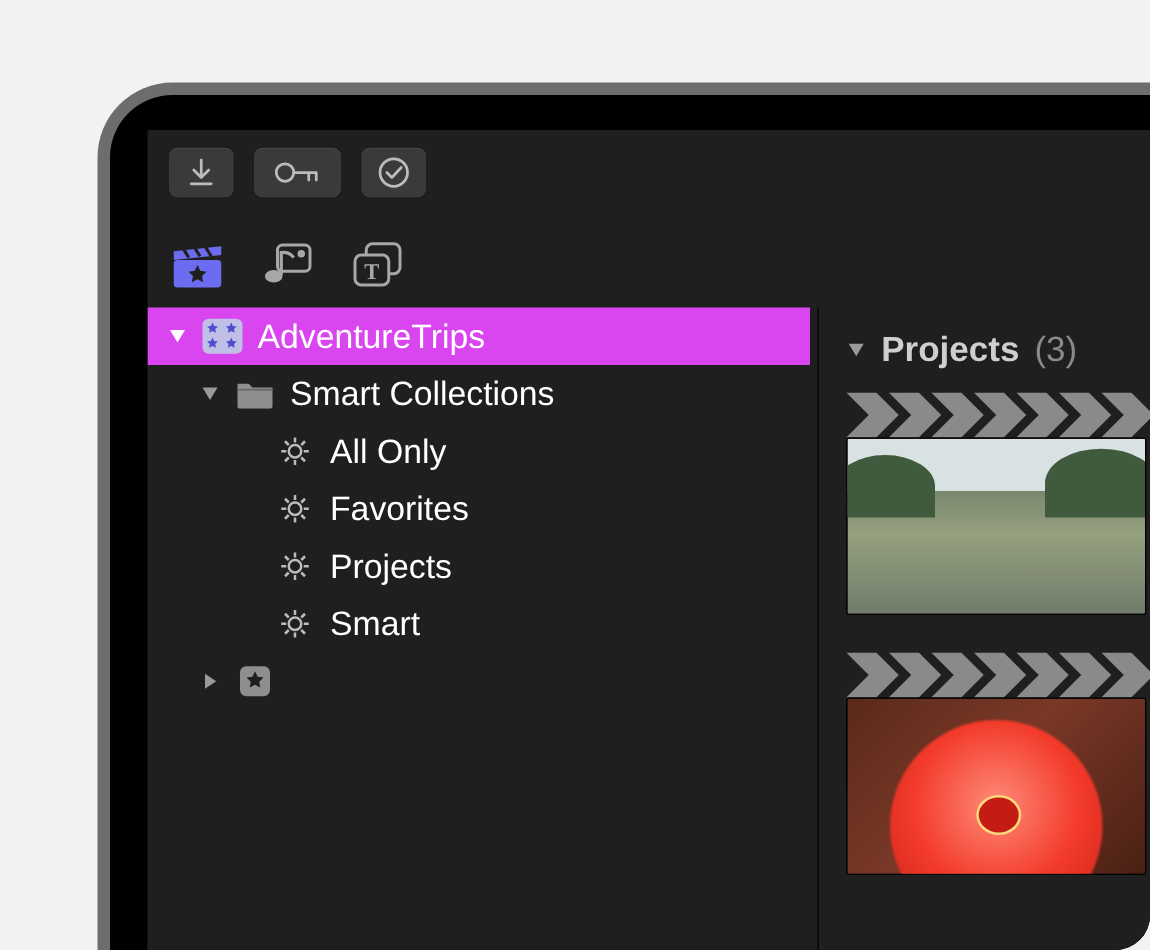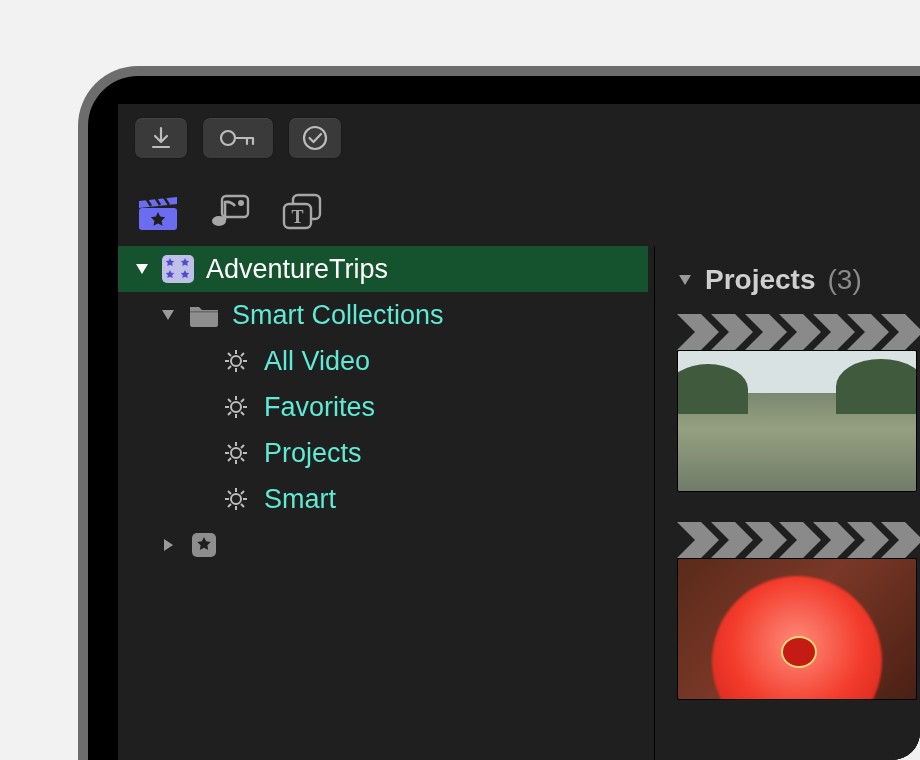--- a/index.html
+++ b/index.html
@@ -93,27 +93,27 @@
     position: absolute;
     left: 0; top: 142px;
     width: 530px;
     bottom: 0;
     background: #1f1f1f;
   }
   .tree-row {
     height: 46px;
     display: flex;
     align-items: center;
-    color: #5eead4;
+    color: #ffffff;
     font-size: 27px;
     white-space: nowrap;
     user-select: none;
   }
   .tree-row.selected {
-    background: #14532d;
+    background: #d946ef;
     color: #ffffff;
   }
   .tree-row .disclosure {
     width: 20px;
     display: flex; align-items:center; justify-content:center;
     margin-right: 6px;
   }
   .tree-row .row-icon {
     width: 40px;
     display: flex; align-items:center; justify-content:center;
@@ -298,21 +298,21 @@
       <div class="tree-row indent-2">
         <span class="disclosure"></span>
         <span class="row-icon">
           <svg width="26" height="26" viewBox="0 0 26 26">
               <g stroke="#bcbcbc" stroke-width="2" fill="none">
                 <circle cx="13" cy="13" r="5"></circle>
                 <path d="M13 2v4M13 20v4M2 13h4M20 13h4M5 5l3 3M18 18l3 3M21 5l-3 3M8 18l-3 3"></path>
               </g>
             </svg>
         </span>
-        <span>All Video</span>
+        <span>All Only</span>
       </div>
       <div class="tree-row indent-2">
         <span class="disclosure"></span>
         <span class="row-icon">
           <svg width="26" height="26" viewBox="0 0 26 26">
               <g stroke="#bcbcbc" stroke-width="2" fill="none">
                 <circle cx="13" cy="13" r="5"></circle>
                 <path d="M13 2v4M13 20v4M2 13h4M20 13h4M5 5l3 3M18 18l3 3M21 5l-3 3M8 18l-3 3"></path>
               </g>
             </svg>

